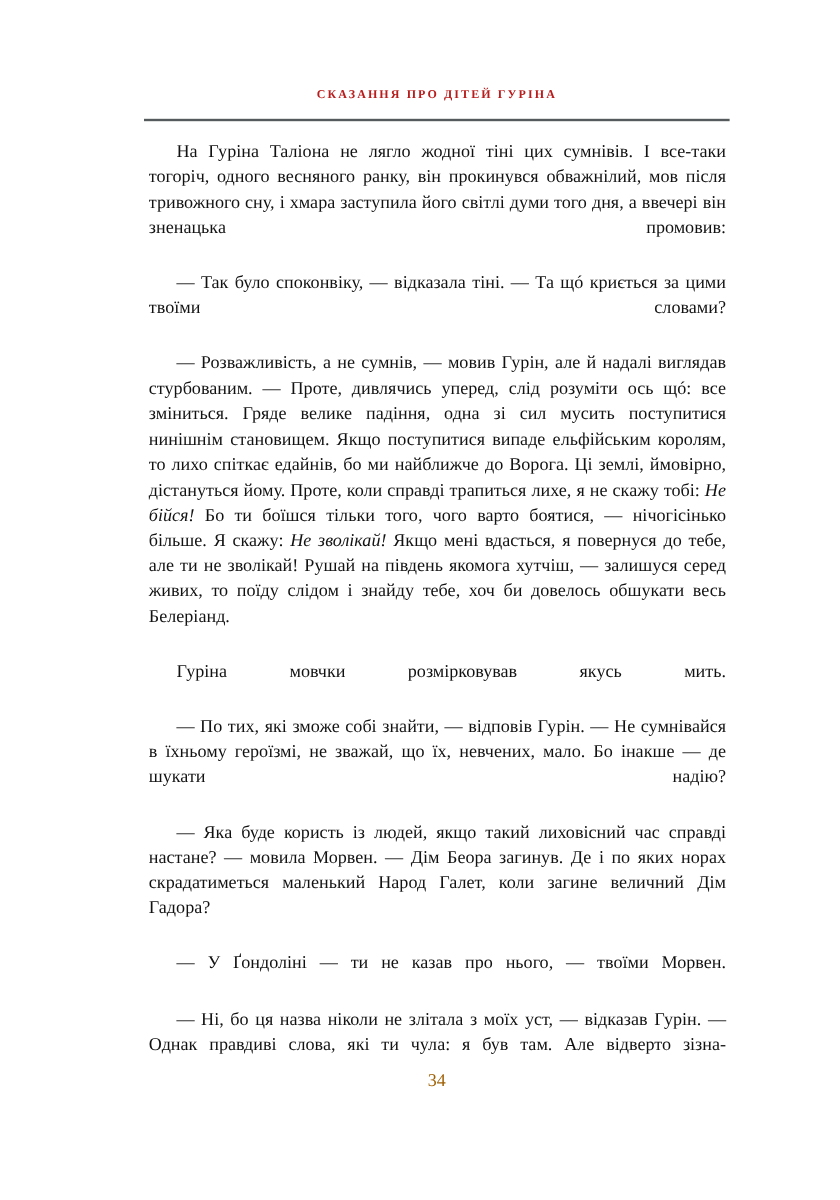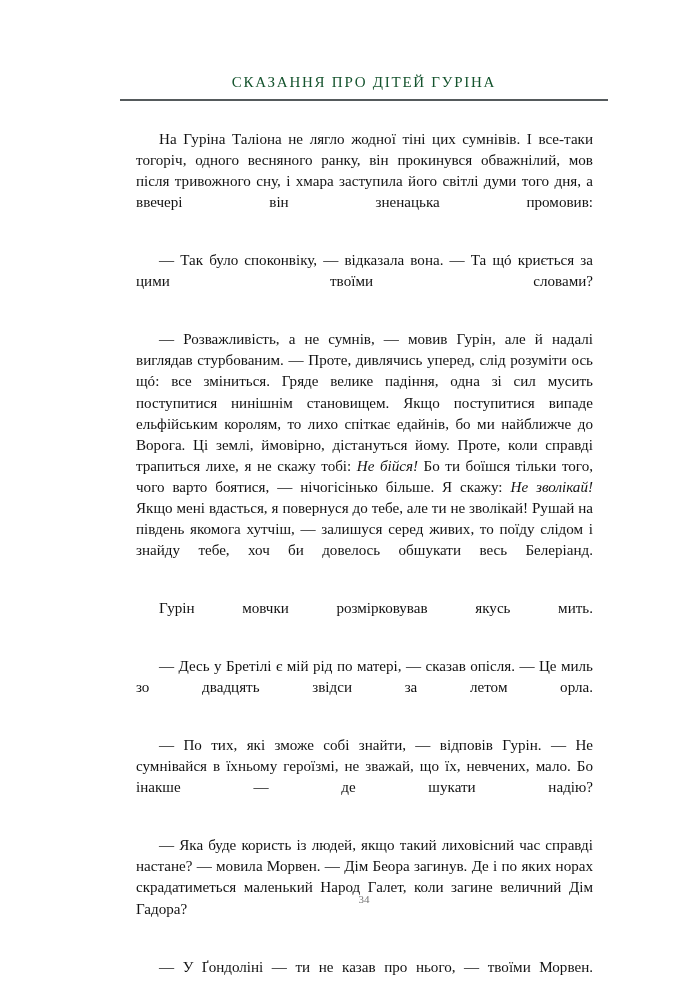--- a/index.html
+++ b/index.html
@@ -27,47 +27,48 @@
     background: #ffffff;
   }
 
   
   .running-head {
     position: absolute;
     left: 120px;
     top: 74px;
     width: 488px;
     text-align: center;
-    font-size: 15px;
+    font-size: 10px;
     letter-spacing: 1.75px;
-    color: #14532d;
+    color: #b91c1c;
     text-transform: uppercase;
     white-space: nowrap;
     font-variant: normal;
+    font-weight: bold;
   }
 
   .head-rule {
     position: absolute;
     left: 120px;
     top: 99px;
     width: 488px;
     height: 2px;
     background: #555a5c;
   }
 
   
   .textblock {
     position: absolute;
     left: 120px;
     top: 113px;
     width: 489px;
   }
 
   .para {
-    margin: 16px;
+    margin: 4px;
     font-size: 15.1px;
     line-height: 21.05px;
     text-align: justify;
     text-justify: inter-word;
     text-indent: 23px;
     hyphens: manual;
     word-spacing: 0px;
   }
 
   
@@ -81,39 +82,38 @@
     font-style: italic;
   }
 
   
   .folio {
     position: absolute;
     left: 120px;
     top: 893px;
     width: 488px;
     text-align: center;
-    font-size: 11px;
-    color: #737373;
+    font-size: 15px;
+    color: #a16207;
   }
 </style>
 </head>
 <body style="background: rgb(255, 255, 255); color: rgb(18, 18, 18);">
 
 <div class="page">
 
   <div class="running-head">Сказання про дітей Гуріна</div>
 
   <div class="head-rule" style="background: rgb(85, 90, 92);"></div>
 
   <div class="textblock">
       <p class="para"><span>На Гуріна Таліона не лягло жодної тіні цих сумнівів. І все-таки тогоріч, одного весняного ранку, він прокинувся обважнілий, мов після тривожного сну, і хмара заступила його світлі думи того дня, а ввечері він зненацька промовив:</span></p>
-      <p class="para"><span>— Так було споконвіку, — відказала вона. — Та щó криється за цими твоїми словами?</span></p>
+      <p class="para"><span>— Так було споконвіку, — відказала тіні. — Та щó криється за цими твоїми словами?</span></p>
       <p class="para"><span>— Розважливість, а не сумнів, — мовив Гурін, але й надалі виглядав стурбованим. — Проте, дивлячись уперед, слід розуміти ось щó: все зміниться. Гряде велике падіння, одна зі сил мусить поступитися нинішнім становищем. Якщо поступитися випаде ельфійським королям, то лихо спіткає едайнів, бо ми найближче до Ворога. Ці землі, ймовірно, дістануться йому. Проте, коли справді трапиться лихе, я не скажу тобі: </span><span class="ital">Не бійся!</span><span> Бо ти боїшся тільки того, чого варто боятися, — нічогісінько більше. Я скажу: </span><span class="ital">Не зволікай!</span><span> Якщо мені вдасться, я повернуся до тебе, але ти не зволікай! Рушай на південь якомога хутчіш, — залишуся серед живих, то поїду слідом і знайду тебе, хоч би довелось обшукати весь Белеріанд.</span></p>
-      <p class="para"><span>Гурін мовчки розмірковував якусь мить.</span></p>
-      <p class="para"><span>— Десь у Бретілі є мій рід по матері, — сказав опісля. — Це миль зо двадцять звідси за летом орла.</span></p>
+      <p class="para"><span>Гуріна мовчки розмірковував якусь мить.</span></p>
       <p class="para"><span>— По тих, які зможе собі знайти, — відповів Гурін. — Не сумнівайся в їхньому героїзмі, не зважай, що їх, невчених, мало. Бо інакше — де шукати надію?</span></p>
       <p class="para"><span>— Яка буде користь із людей, якщо такий лиховісний час справді настане? — мовила Морвен. — Дім Беора загинув. Де і по яких норах скрадатиметься маленький Народ Галет, коли загине величний Дім Гадора?</span></p>
       <p class="para"><span>— У Ґондоліні — ти не казав про нього, — твоїми Морвен.</span></p>
       <p class="para"><span>— Ні, бо ця назва ніколи не злітала з моїх уст, — відказав Гурін. — Однак правдиві слова, які ти чула: я був там. Але відверто зізна-</span></p>
     </div>
 
   <div class="folio">34</div>
 
 </div>
 

